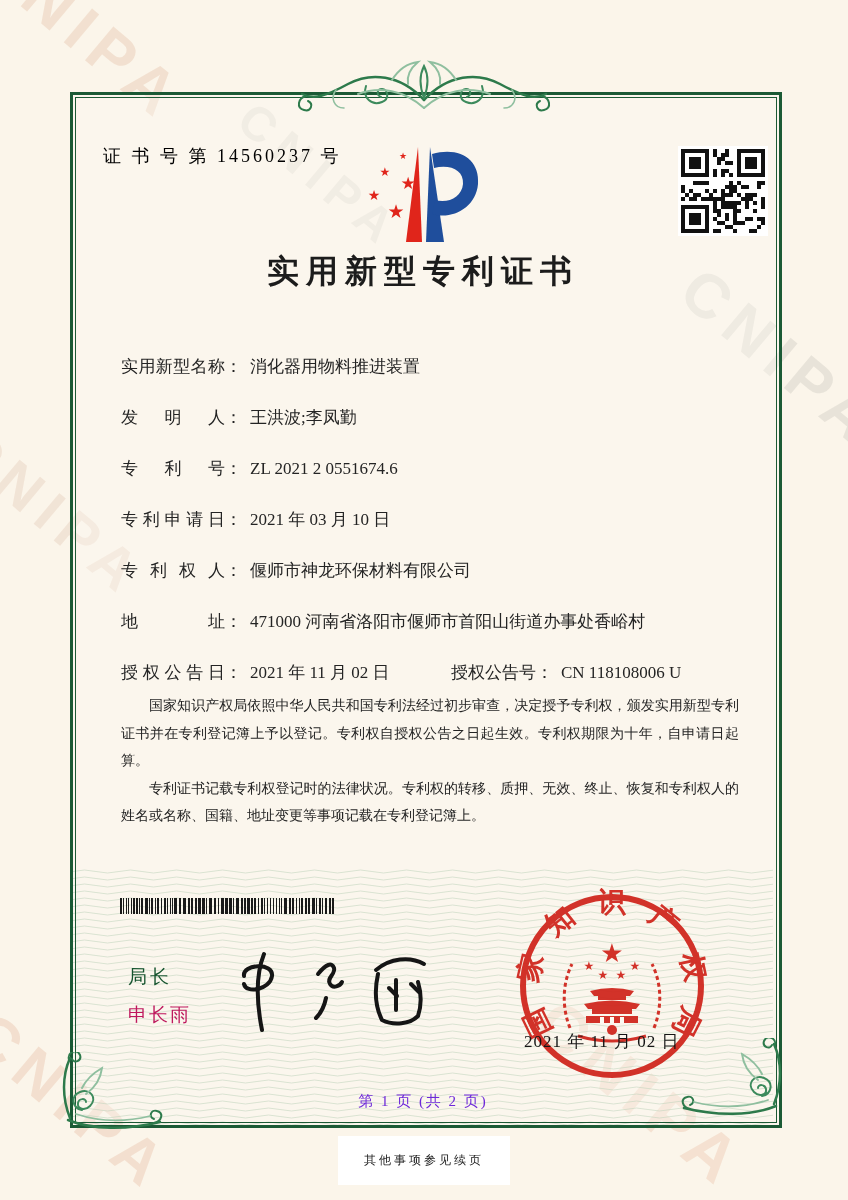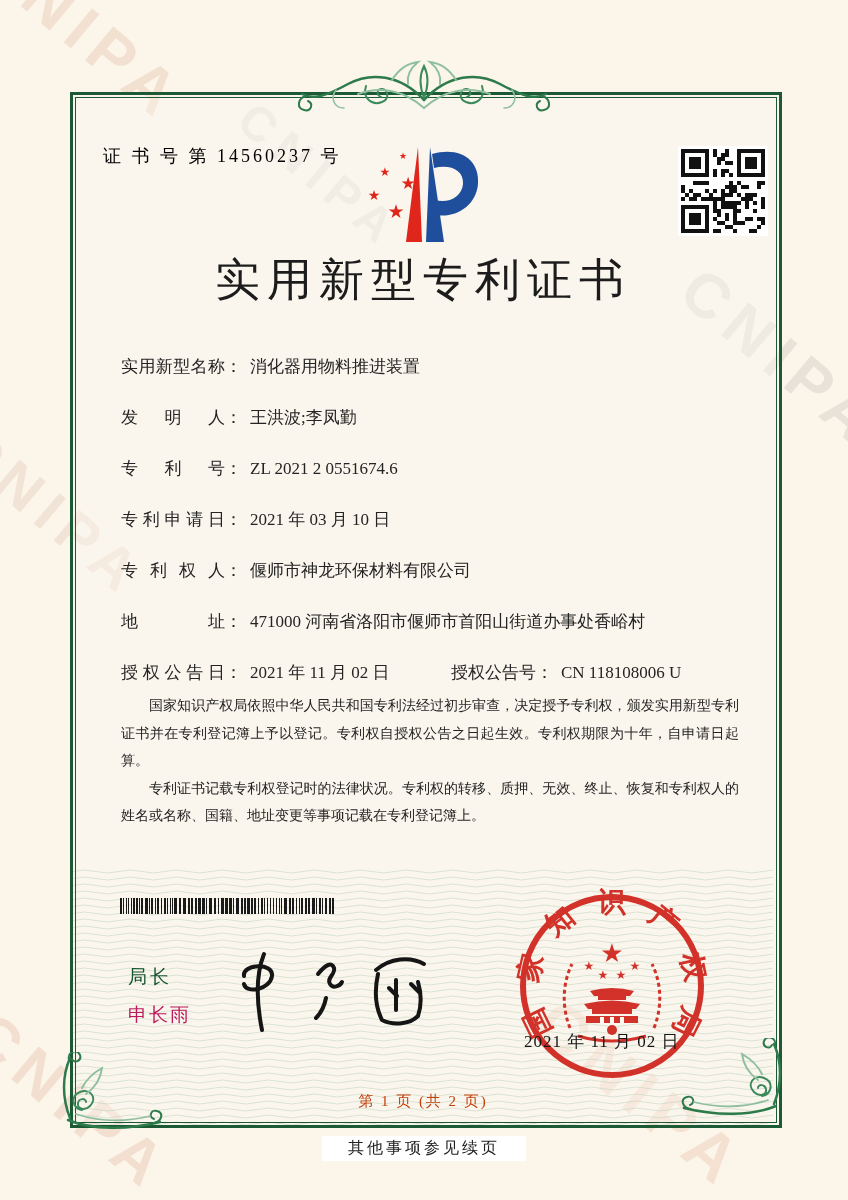--- a/index.html
+++ b/index.html
@@ -27,22 +27,22 @@
   .orn{position:absolute;z-index:3;}
   .orn-top{left:296px;top:56px;}
   .orn-bl{left:56px;top:1052px;}
   .orn-br{left:676px;top:1038px;transform:scaleX(-1);}
 
   
   .cert-no{position:absolute;left:103px;top:144px;font-size:18px;letter-spacing:3px;color:#000000;z-index:4;}
   .logo{position:absolute;left:356px;top:144px;z-index:4;}
   .qr-wrap{position:absolute;left:678px;top:146px;width:90px;height:90px;background:#fff;z-index:4;
       display:flex;align-items:center;justify-content:center;}
-  .title{position:absolute;left:70px;width:706px;top:250px;text-align:center;font-size:45px;
-      font-weight:400;letter-spacing:7px;color:#1c1c1c;z-index:4;}
+  .title{position:absolute;left:70px;width:706px;top:250px;text-align:center;font-size:32px;
+      font-weight:700;letter-spacing:7px;color:#1c1c1c;z-index:4;}
 
   .fields{position:absolute;left:121px;top:356px;width:620px;z-index:4;color:#242424;}
   .field-row{position:relative;font-size:17px;line-height:22px;margin-bottom:29px;white-space:nowrap;}
   .f-label{display:inline-block;width:104px;text-align:justify;text-align-last:justify;vertical-align:top;}
   .f-colon{margin-right:8px;}
   .field-extra{position:absolute;left:330px;top:0;}
 
   .paras{position:absolute;left:121px;top:692px;width:618px;z-index:4;color:#242424;
       font-size:14px;line-height:27.5px;text-align:justify;}
   .paras p{margin:0;text-indent:2em;}
@@ -50,23 +50,23 @@
   .barcode{position:absolute;left:120px;top:898px;z-index:4;}
 
   .signer-title{position:absolute;left:128px;top:964px;font-size:19px;letter-spacing:3px;color:#14532d;z-index:4;}
   .signer-name{position:absolute;left:128px;top:1002px;font-size:19px;letter-spacing:2px;color:#be185d;z-index:4;}
   .signature{position:absolute;left:226px;top:940px;z-index:4;}
 
   .seal{position:absolute;left:514px;top:888px;z-index:5;opacity:.95;}
   .seal-date{position:absolute;left:524px;top:1030px;font-size:17px;letter-spacing:1px;color:#151515;z-index:6;white-space:nowrap;}
 
   .page-num{position:absolute;left:70px;width:706px;top:1092px;text-align:center;font-size:15px;
-      letter-spacing:2px;color:#c2410c;z-index:4;}
+      letter-spacing:2px;color:#6d28d9;z-index:4;}
   .note-box{position:absolute;left:50%;transform:translateX(-50%);top:1136px;background:#ffffff;
-      padding:2px 26px;font-size:16px;letter-spacing:3px;color:#222;z-index:4;white-space:nowrap;text-align:center;}
+      padding:16px 26px;font-size:12px;letter-spacing:3px;color:#222;z-index:4;white-space:nowrap;text-align:center;}
 </style>
 </head>
 <body>
 
 <div class="page">
 
   <span class="wm wm1">CNIPA</span>
   <span class="wm wm2">CNIPA</span>
   <span class="wm wm3">CNIPA</span>
   <span class="wm wm4">CNIPA</span>

